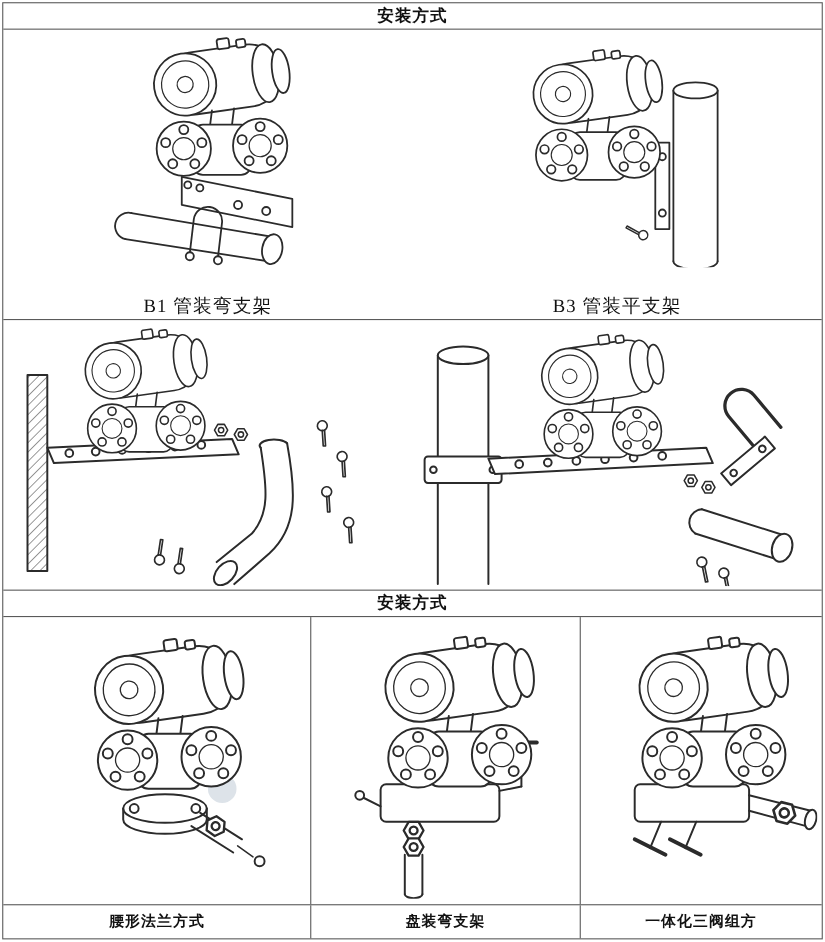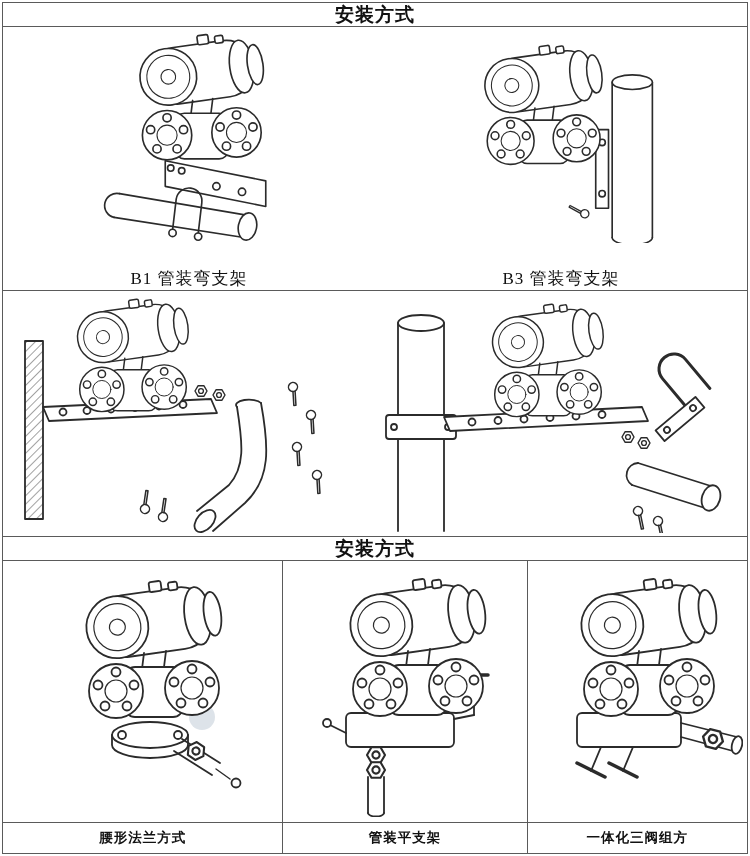--- a/index.html
+++ b/index.html
@@ -9,21 +9,21 @@
   .page {
     margin: 2px; width: 746px; height: 852px;
     border: 1px solid #5a5a5a;
     display: flex; flex-direction: column;
     background: #fff;
   }
   .row { border-bottom: 1px solid #5a5a5a; display: flex; flex: none; }
   .row.last { border-bottom: none; flex: 1; }
 
   .header-row { height: 24px; align-items: center; justify-content: center; }
-  .header-text { font-size: 19px; font-weight: bold; letter-spacing: 1px; }
+  .header-text { font-size: 15px; font-weight: bold; letter-spacing: 1px; }
 
   .brackets-row { height: 264px; }
   .bracket-cell { flex: 1 1 0; margin: 0; display: flex; flex-direction: column; align-items: center; padding-top: 4px; overflow: hidden; gap: 24px; }
   .bracket-label { font-family: "Liberation Serif", serif; font-size: 17px; letter-spacing: 1px; margin-top: 0px; }
 
   .details-row { height: 246px; align-items: center; }
   .detail-cell { margin: 0; display: flex; align-items: center; justify-content: center; overflow: hidden; }
   .detail-cell.left  { flex: 0 0 45%; }
   .detail-cell.right { flex: 0 0 55%; }
 
@@ -130,21 +130,21 @@
           <path d="M176,226 A22,8 0 0 0 220,226" fill="none"></path>
 
           <rect x="158" y="108" width="14" height="86"></rect>
           <circle cx="165" cy="122" r="3.5"></circle>
             <circle cx="165" cy="178" r="3.5"></circle>
           <use href="#g-screw" transform="translate(146,200) rotate(160)"></use>
 
           <use href="#g-xmtr" transform="translate(6,12) scale(0.95)"></use>
         </g>
       </svg>
-      <figcaption class="bracket-label">B3 管装弯支架</figcaption>
+      <figcaption class="bracket-label">B3 管装平支架</figcaption>
     </figure>
   </div>
 
   <div class="row details-row">
 
     <figure class="detail-cell left">
       <svg class="lineart" width="330" height="238" viewBox="0 0 330 238" role="img">
         <g stroke="#2b2b2b" fill="#ffffff" stroke-width="1.8" stroke-linecap="round" stroke-linejoin="round">
 
           <rect x="20" y="46" width="18" height="178" fill="url(#hatch)"></rect>
@@ -288,17 +288,17 @@
           <ellipse cx="206" cy="178" rx="5" ry="9" transform="rotate(14 206 178)"></ellipse>
 
           <use href="#g-xmtr" transform="translate(18,8)"></use>
         </g>
       </svg>
     </figure>
   </div>
 
   <div class="row labels-row last">
     <div class="label-cell cell-div c1">腰形法兰方式</div>
-    <div class="label-cell cell-div c2">管装平支架</div>
+    <div class="label-cell cell-div c2">盘装弯支架</div>
     <div class="label-cell cell-div c3">一体化三阀组方</div>
   </div>
 
 </div>
 
 </body></html>

